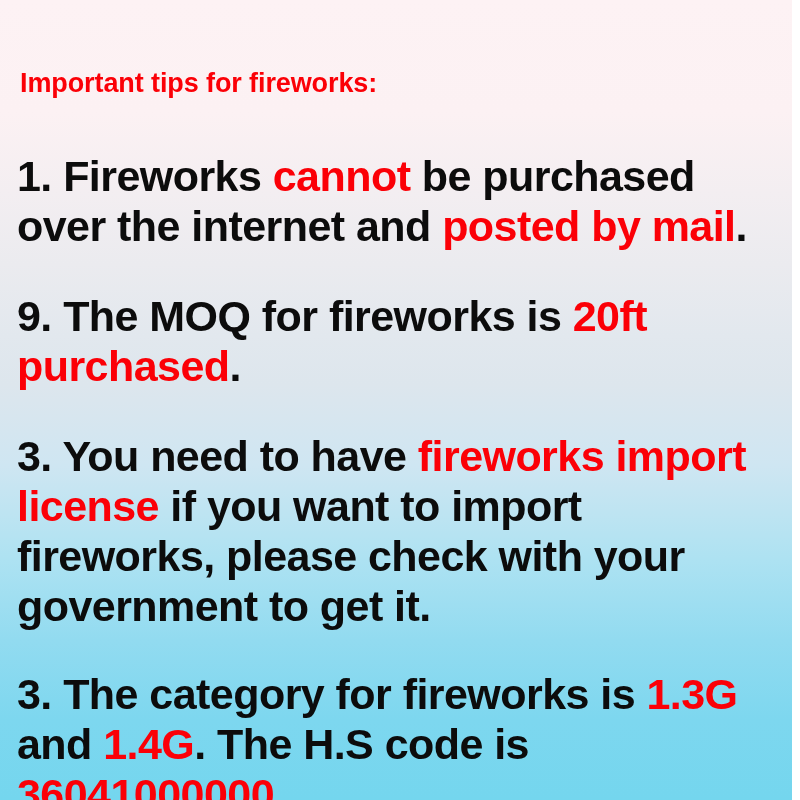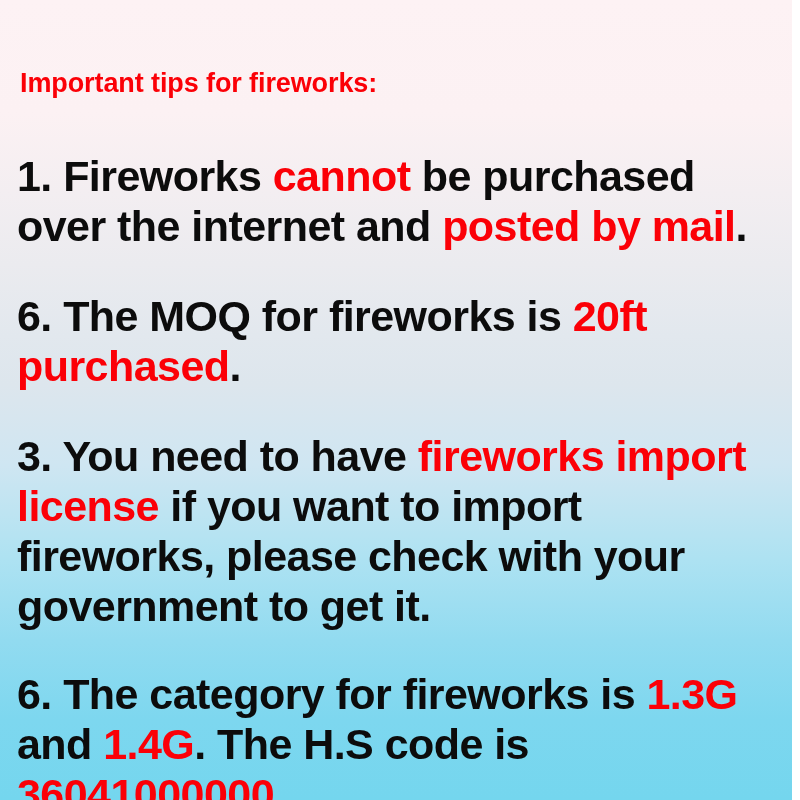--- a/index.html
+++ b/index.html
@@ -78,26 +78,26 @@
 
     <div class="heading">Important tips for fireworks:</div>
 
     <div class="items">
 
       <p class="item gap-a">
         <span>1. Fireworks </span><span class="hl">cannot</span><span> be purchased over the internet and </span><span class="hl">posted by mail</span><span>.</span>
       </p>
 
       <p class="item gap-b">
-        <span>6. The MOQ for fireworks is </span><span class="hl">20ft purchased</span><span>.</span>
+        <span>9. The MOQ for fireworks is </span><span class="hl">20ft purchased</span><span>.</span>
       </p>
 
       <p class="item gap-c">
         <span>3. You need to have </span><span class="hl">fireworks import license</span><span> if you want to import fireworks, please check with your government to get it.</span>
       </p>
 
       <p class="item">
-        <span>6. The category for fireworks is </span><span class="hl">1.3G</span><span> and </span><span class="hl">1.4G</span><span>. The H.S code is </span><span class="hl">36041000000</span><span>.</span>
+        <span>3. The category for fireworks is </span><span class="hl">1.3G</span><span> and </span><span class="hl">1.4G</span><span>. The H.S code is </span><span class="hl">36041000000</span><span>.</span>
       </p>
 
     </div>
   </div>
 </div>
 
 </body></html>

